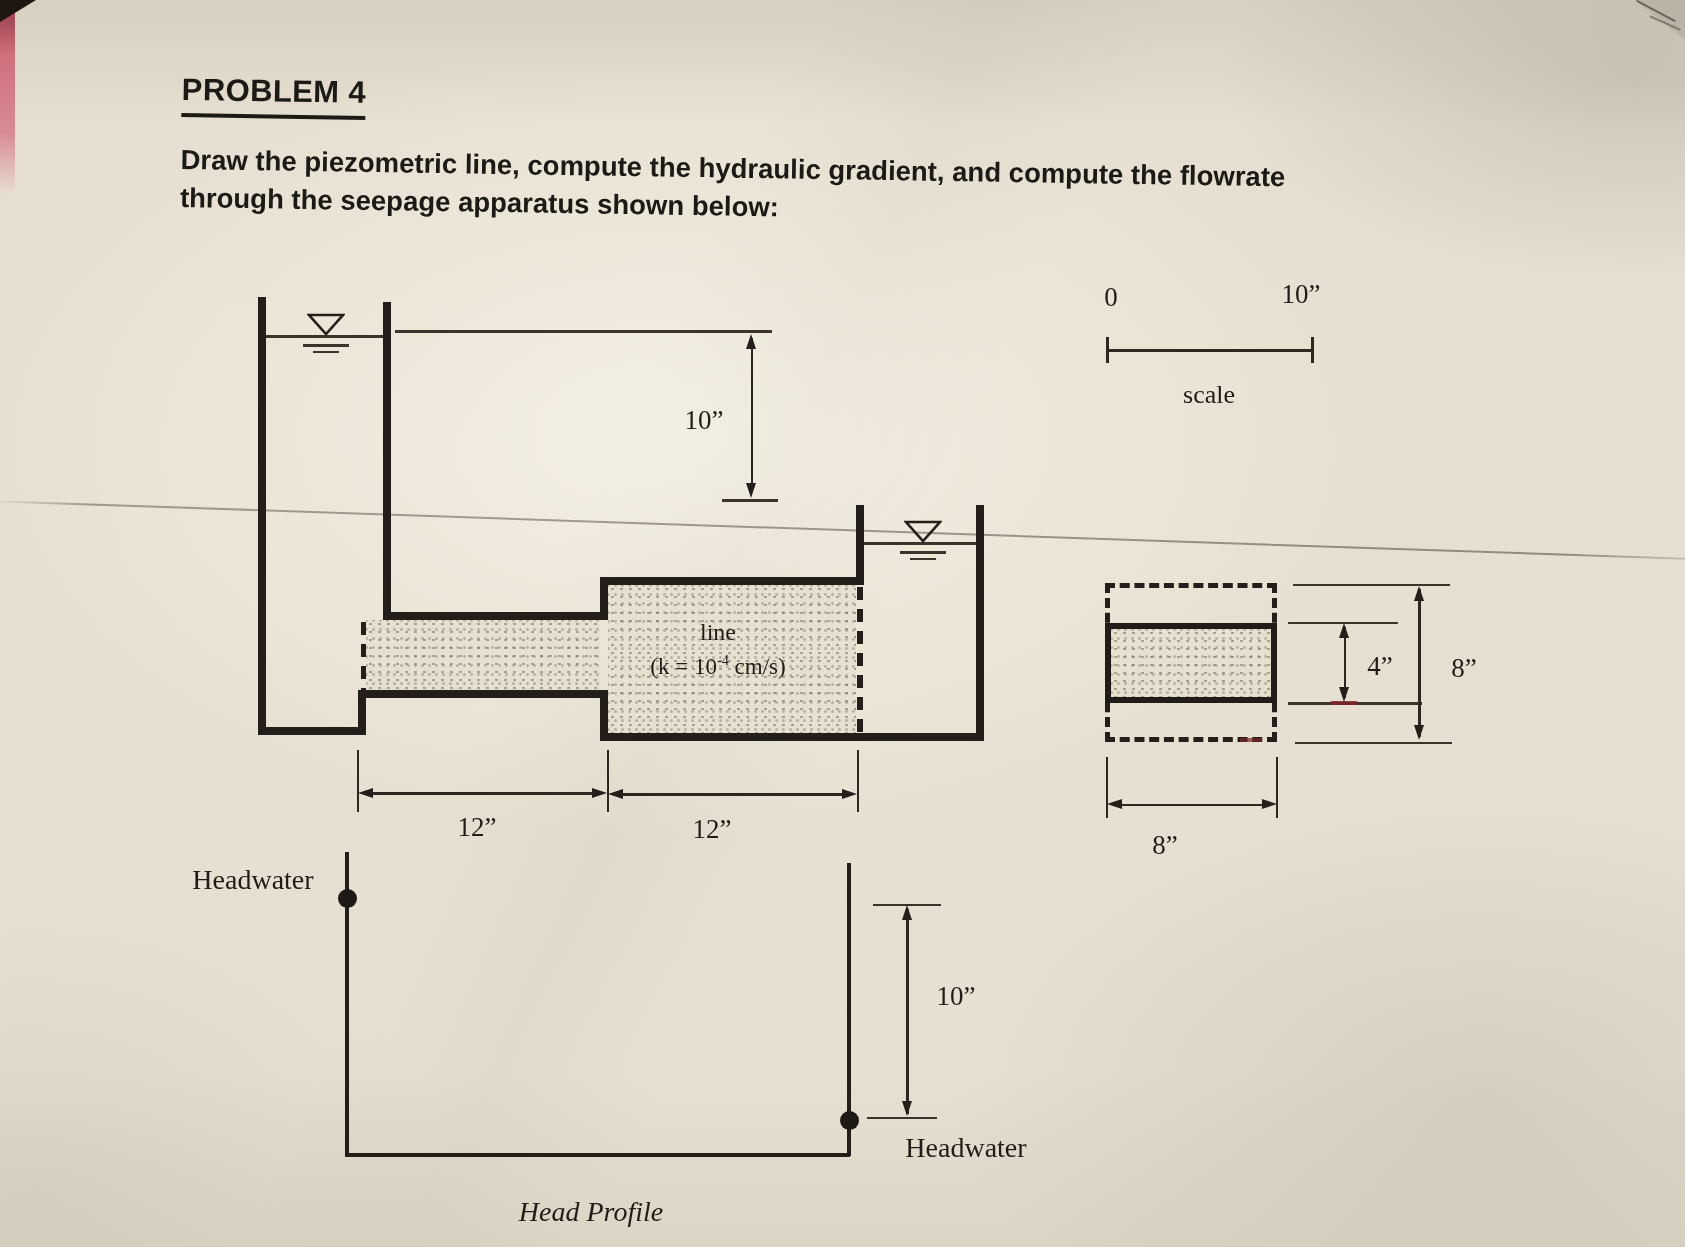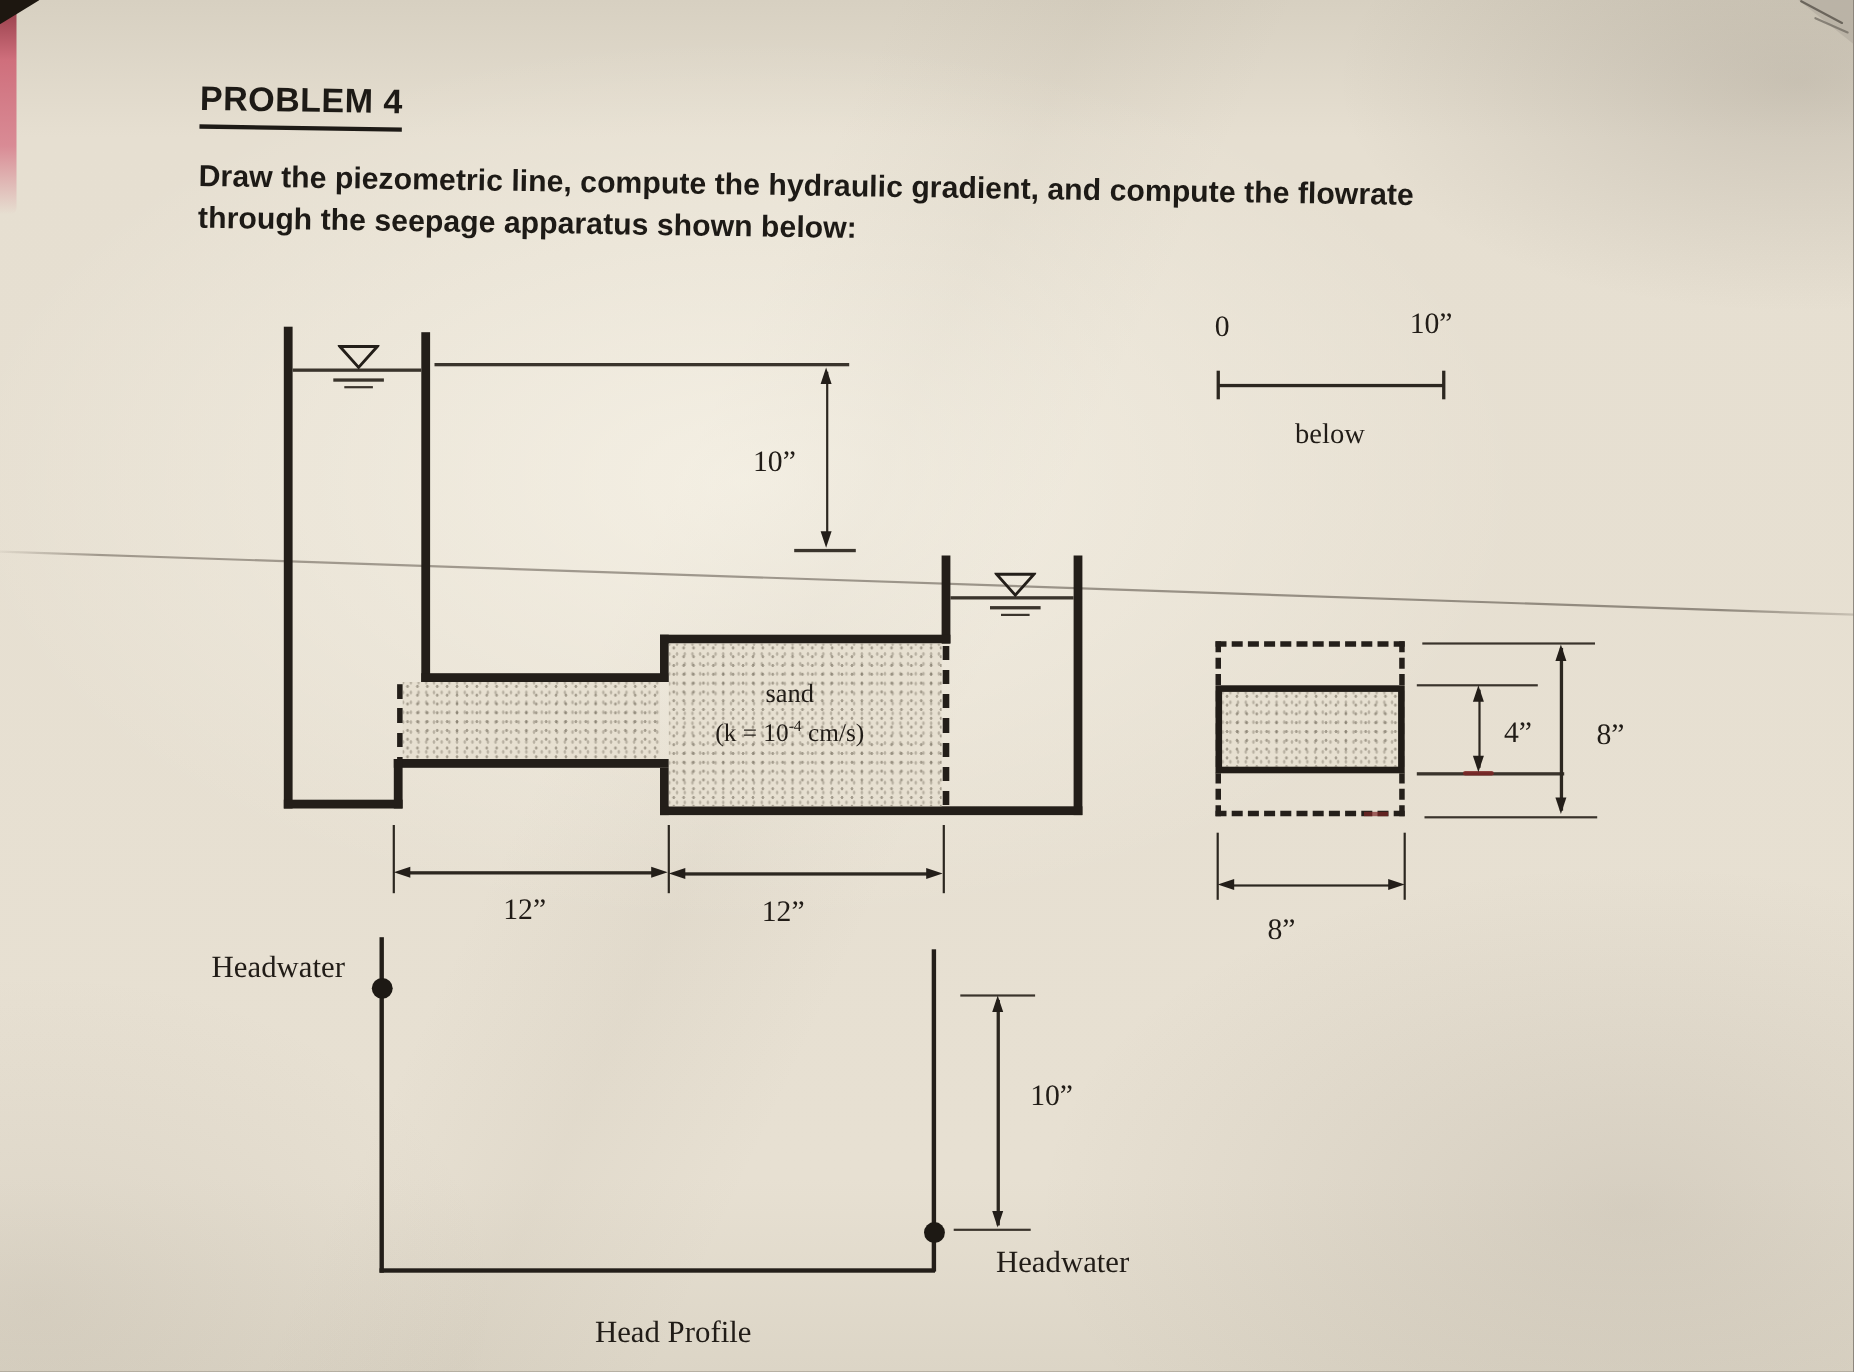--- a/index.html
+++ b/index.html
@@ -113,21 +113,21 @@
     <div class="wall" style="left:600px;top:577px;width:8px;height:43px;"></div>
     <div class="wall" style="left:600px;top:577px;width:264px;height:8px;"></div>
     <div class="wall" style="left:600px;top:698px;width:8px;height:43px;"></div>
     <div class="wall" style="left:600px;top:733px;width:384px;height:8px;"></div>
 
     <div class="sand" style="left:366px;top:620px;width:234px;height:70px;"></div>
     <div class="sand" style="left:608px;top:585px;width:248px;height:148px;"></div>
     <div class="dashv" style="left:360.5px;top:622px;width:5.5px;height:68px;"></div>
     <div class="dashv" style="left:857px;top:587px;width:5.5px;height:146px;"></div>
 
-    <div class="lbl" style="left:718px;top:632px;font-size:24px;">sand</div>
+    <div class="lbl" style="left:718px;top:632px;font-size:24px;">line</div>
     <div class="lbl small" style="left:718px;top:666px;">
       <span>(k = 10</span><sup>-4</sup><span> cm/s)</span>
     </div>
 
     <div class="tick" style="left:356.5px;top:750px;width:2.5px;height:62px;"></div>
     <div class="tick" style="left:606.5px;top:750px;width:2.5px;height:62px;"></div>
     <div class="tick" style="left:856.5px;top:750px;width:2.5px;height:62px;"></div>
     <div class="tick" style="left:372px;top:792px;width:222px;height:2.5px;"></div>
     <div class="arr arrL" style="left:358px;top:787.5px;"></div>
     <div class="arr arrR" style="left:592px;top:787.5px;"></div>
@@ -137,21 +137,21 @@
     <div class="lbl" style="left:477px;top:827px;">12”</div>
     <div class="lbl" style="left:712px;top:829px;">12”</div>
   </div>
 
   <div>
     <div class="lbl" style="left:1111px;top:297px;">0</div>
     <div class="lbl" style="left:1301px;top:294px;">10”</div>
     <div class="tick" style="left:1107px;top:348.5px;width:205px;height:3px;"></div>
     <div class="tick" style="left:1106px;top:337px;width:3px;height:26px;"></div>
     <div class="tick" style="left:1310.5px;top:337px;width:3px;height:26px;"></div>
-    <div class="lbl" style="left:1209px;top:395px;font-size:26px;">below</div>
+    <div class="lbl" style="left:1209px;top:395px;font-size:26px;">scale</div>
   </div>
 
   <div>
     <div class="abs" style="left:1105px;top:583px;width:172px;height:159px;border:5px dashed #241f1a;box-sizing:border-box;"></div>
     <div class="sand" style="left:1105px;top:623px;width:172px;height:80px;border:6px solid #211c17;box-sizing:border-box;"></div>
 
     <div class="thin" style="left:1288px;top:621.75px;width:110px;height:2.5px;"></div>
     <div class="thin" style="left:1288px;top:702px;width:134px;height:2.5px;"></div>
     <div class="abs" style="left:1330px;top:701px;width:28px;height:3.5px;background:#7e2626;border-radius:2px;opacity:.85;"></div>
     <div class="abs" style="left:1240px;top:737.5px;width:22px;height:4px;background:#7e2626;opacity:.7;"></div>
@@ -184,16 +184,16 @@
     <div class="lbl" style="left:253px;top:880px;font-size:28px;">Headwater</div>
     <div class="lbl" style="left:966px;top:1148px;font-size:28px;">Headwater</div>
 
     <div class="thin" style="left:873px;top:903.75px;width:68px;height:2.5px;"></div>
     <div class="thin" style="left:867px;top:1116.75px;width:70px;height:2.5px;"></div>
     <div class="tick" style="left:906px;top:909px;width:2.5px;height:205px;"></div>
     <div class="arr arrU" style="left:901.5px;top:905px;"></div>
     <div class="arr arrD" style="left:901.5px;top:1101px;"></div>
     <div class="lbl" style="left:956px;top:996px;">10”</div>
 
-    <div class="lbl" style="left:612px;top:1212px;font-size:28px;">Head Profile</div>
+    <div class="lbl" style="left:591px;top:1212px;font-size:28px;font-style:italic;">Head Profile</div>
   </div>
 
 </div>
 
 </body></html>

